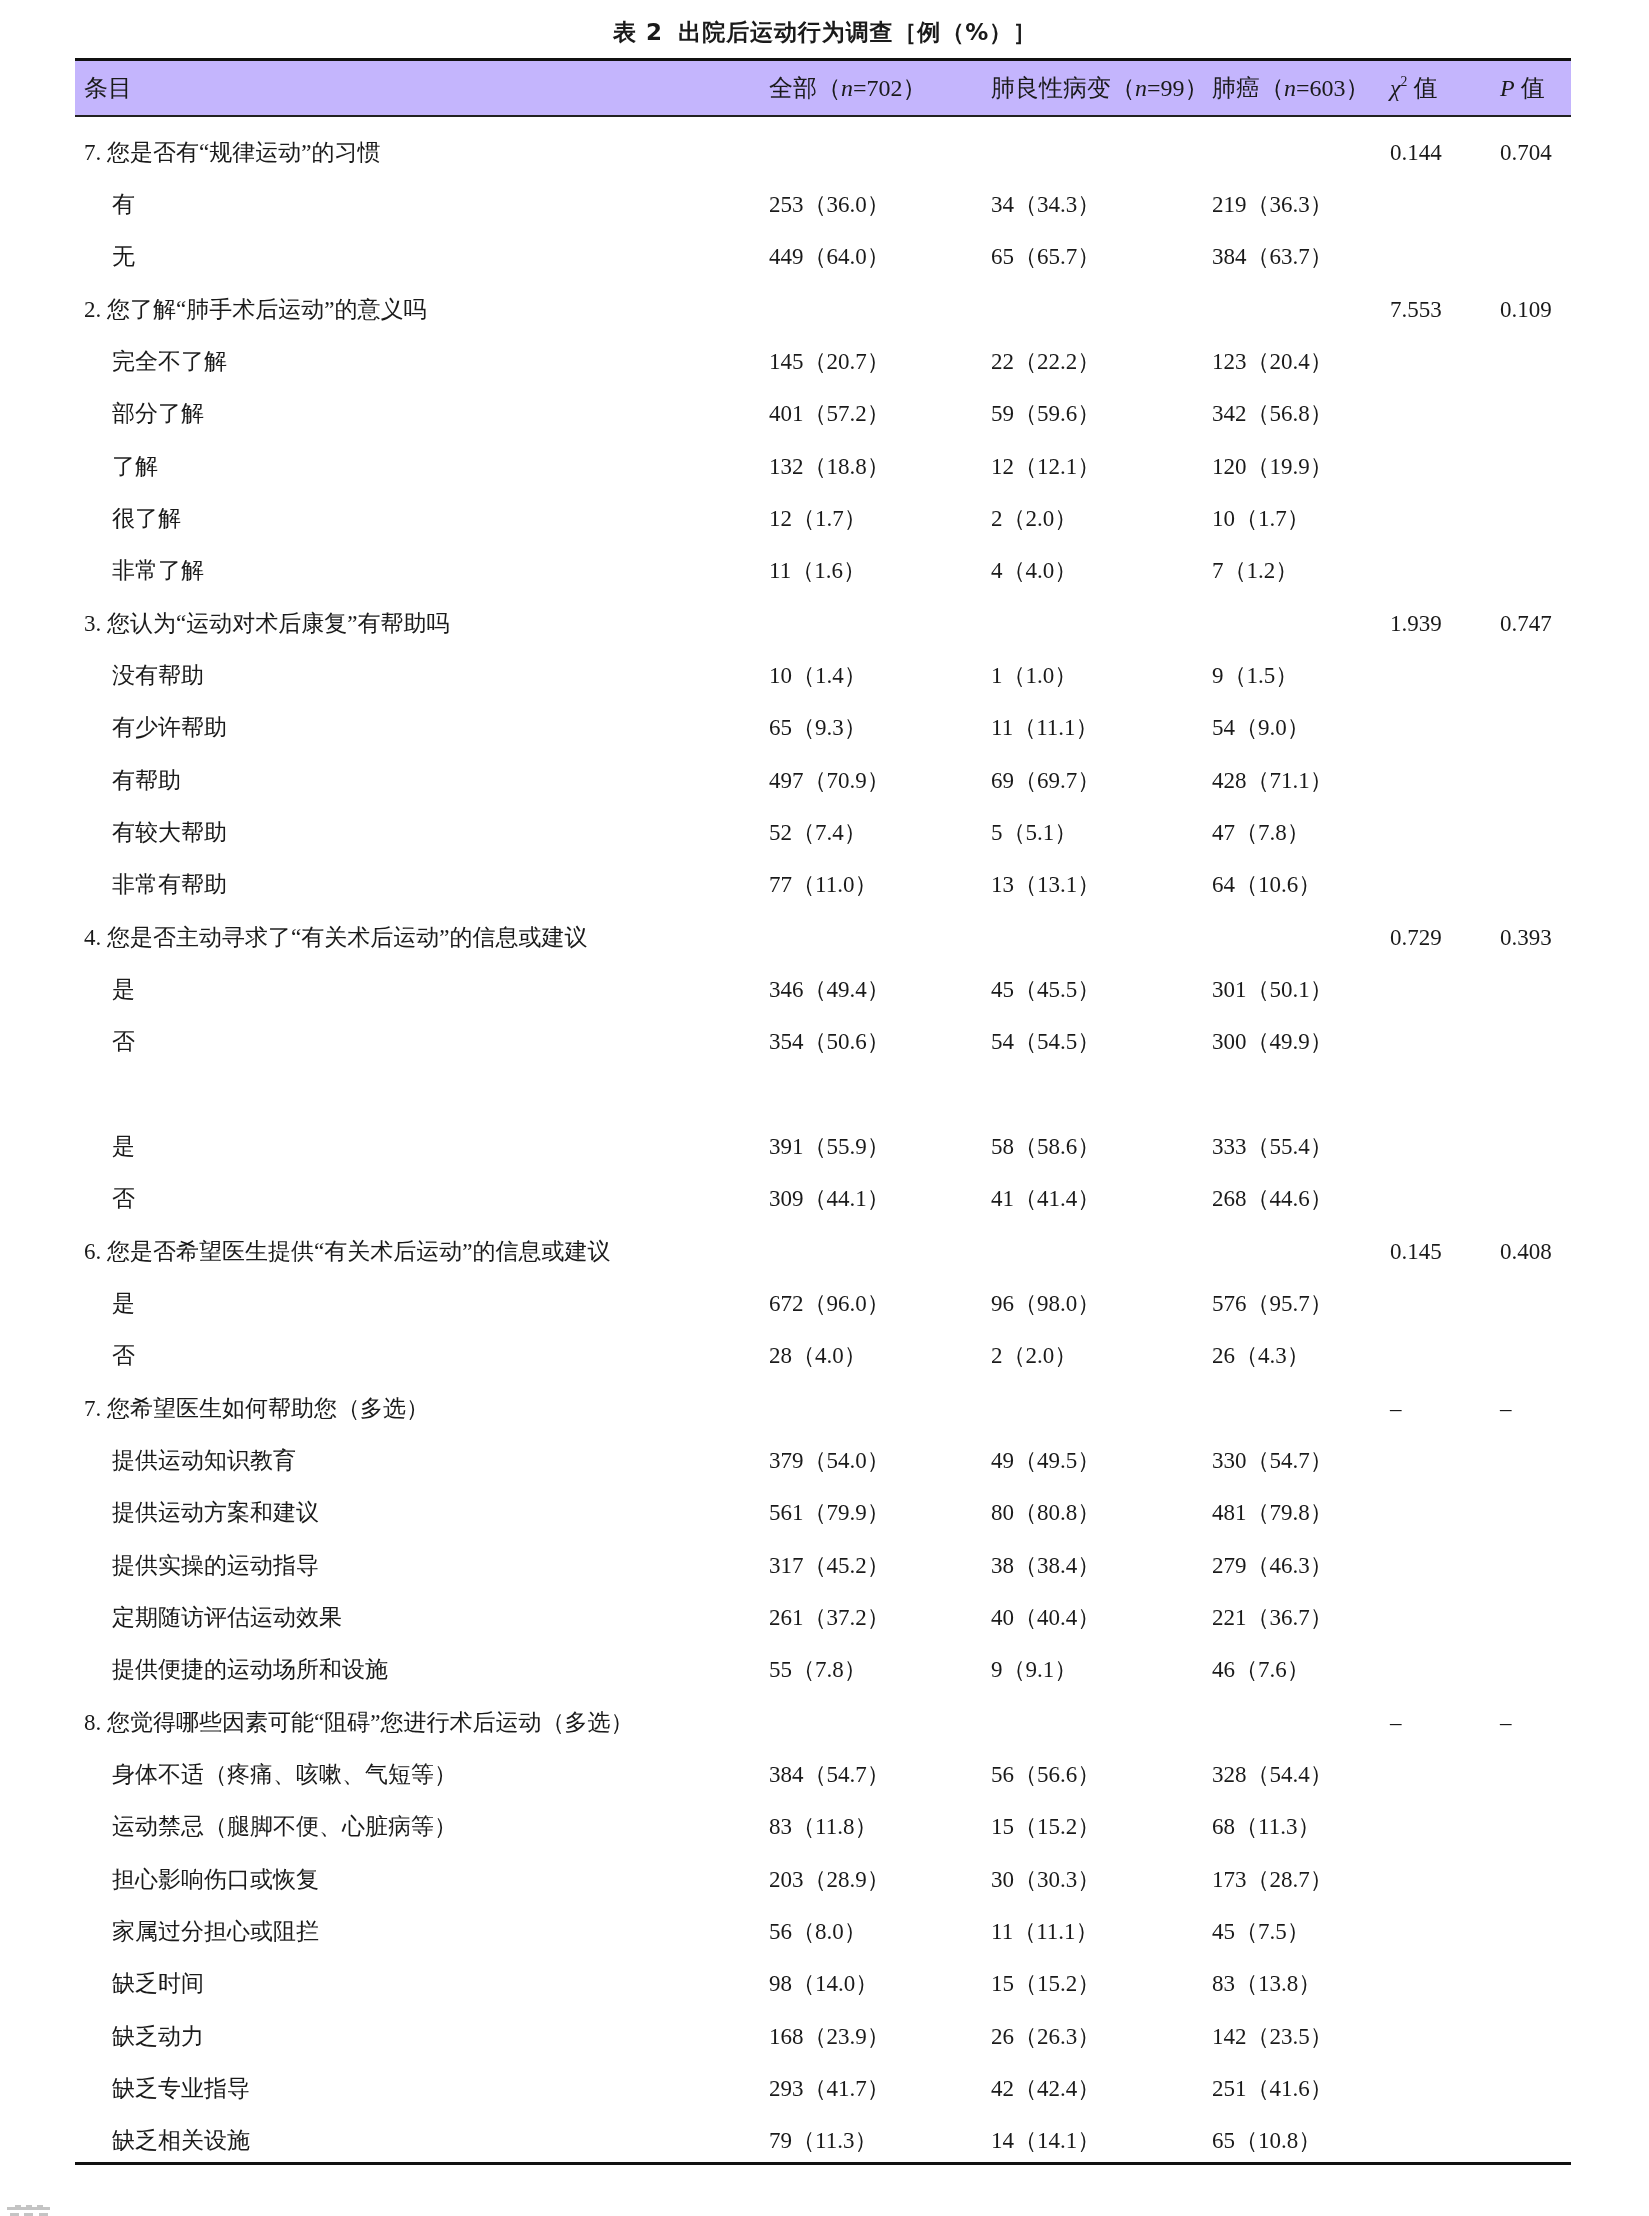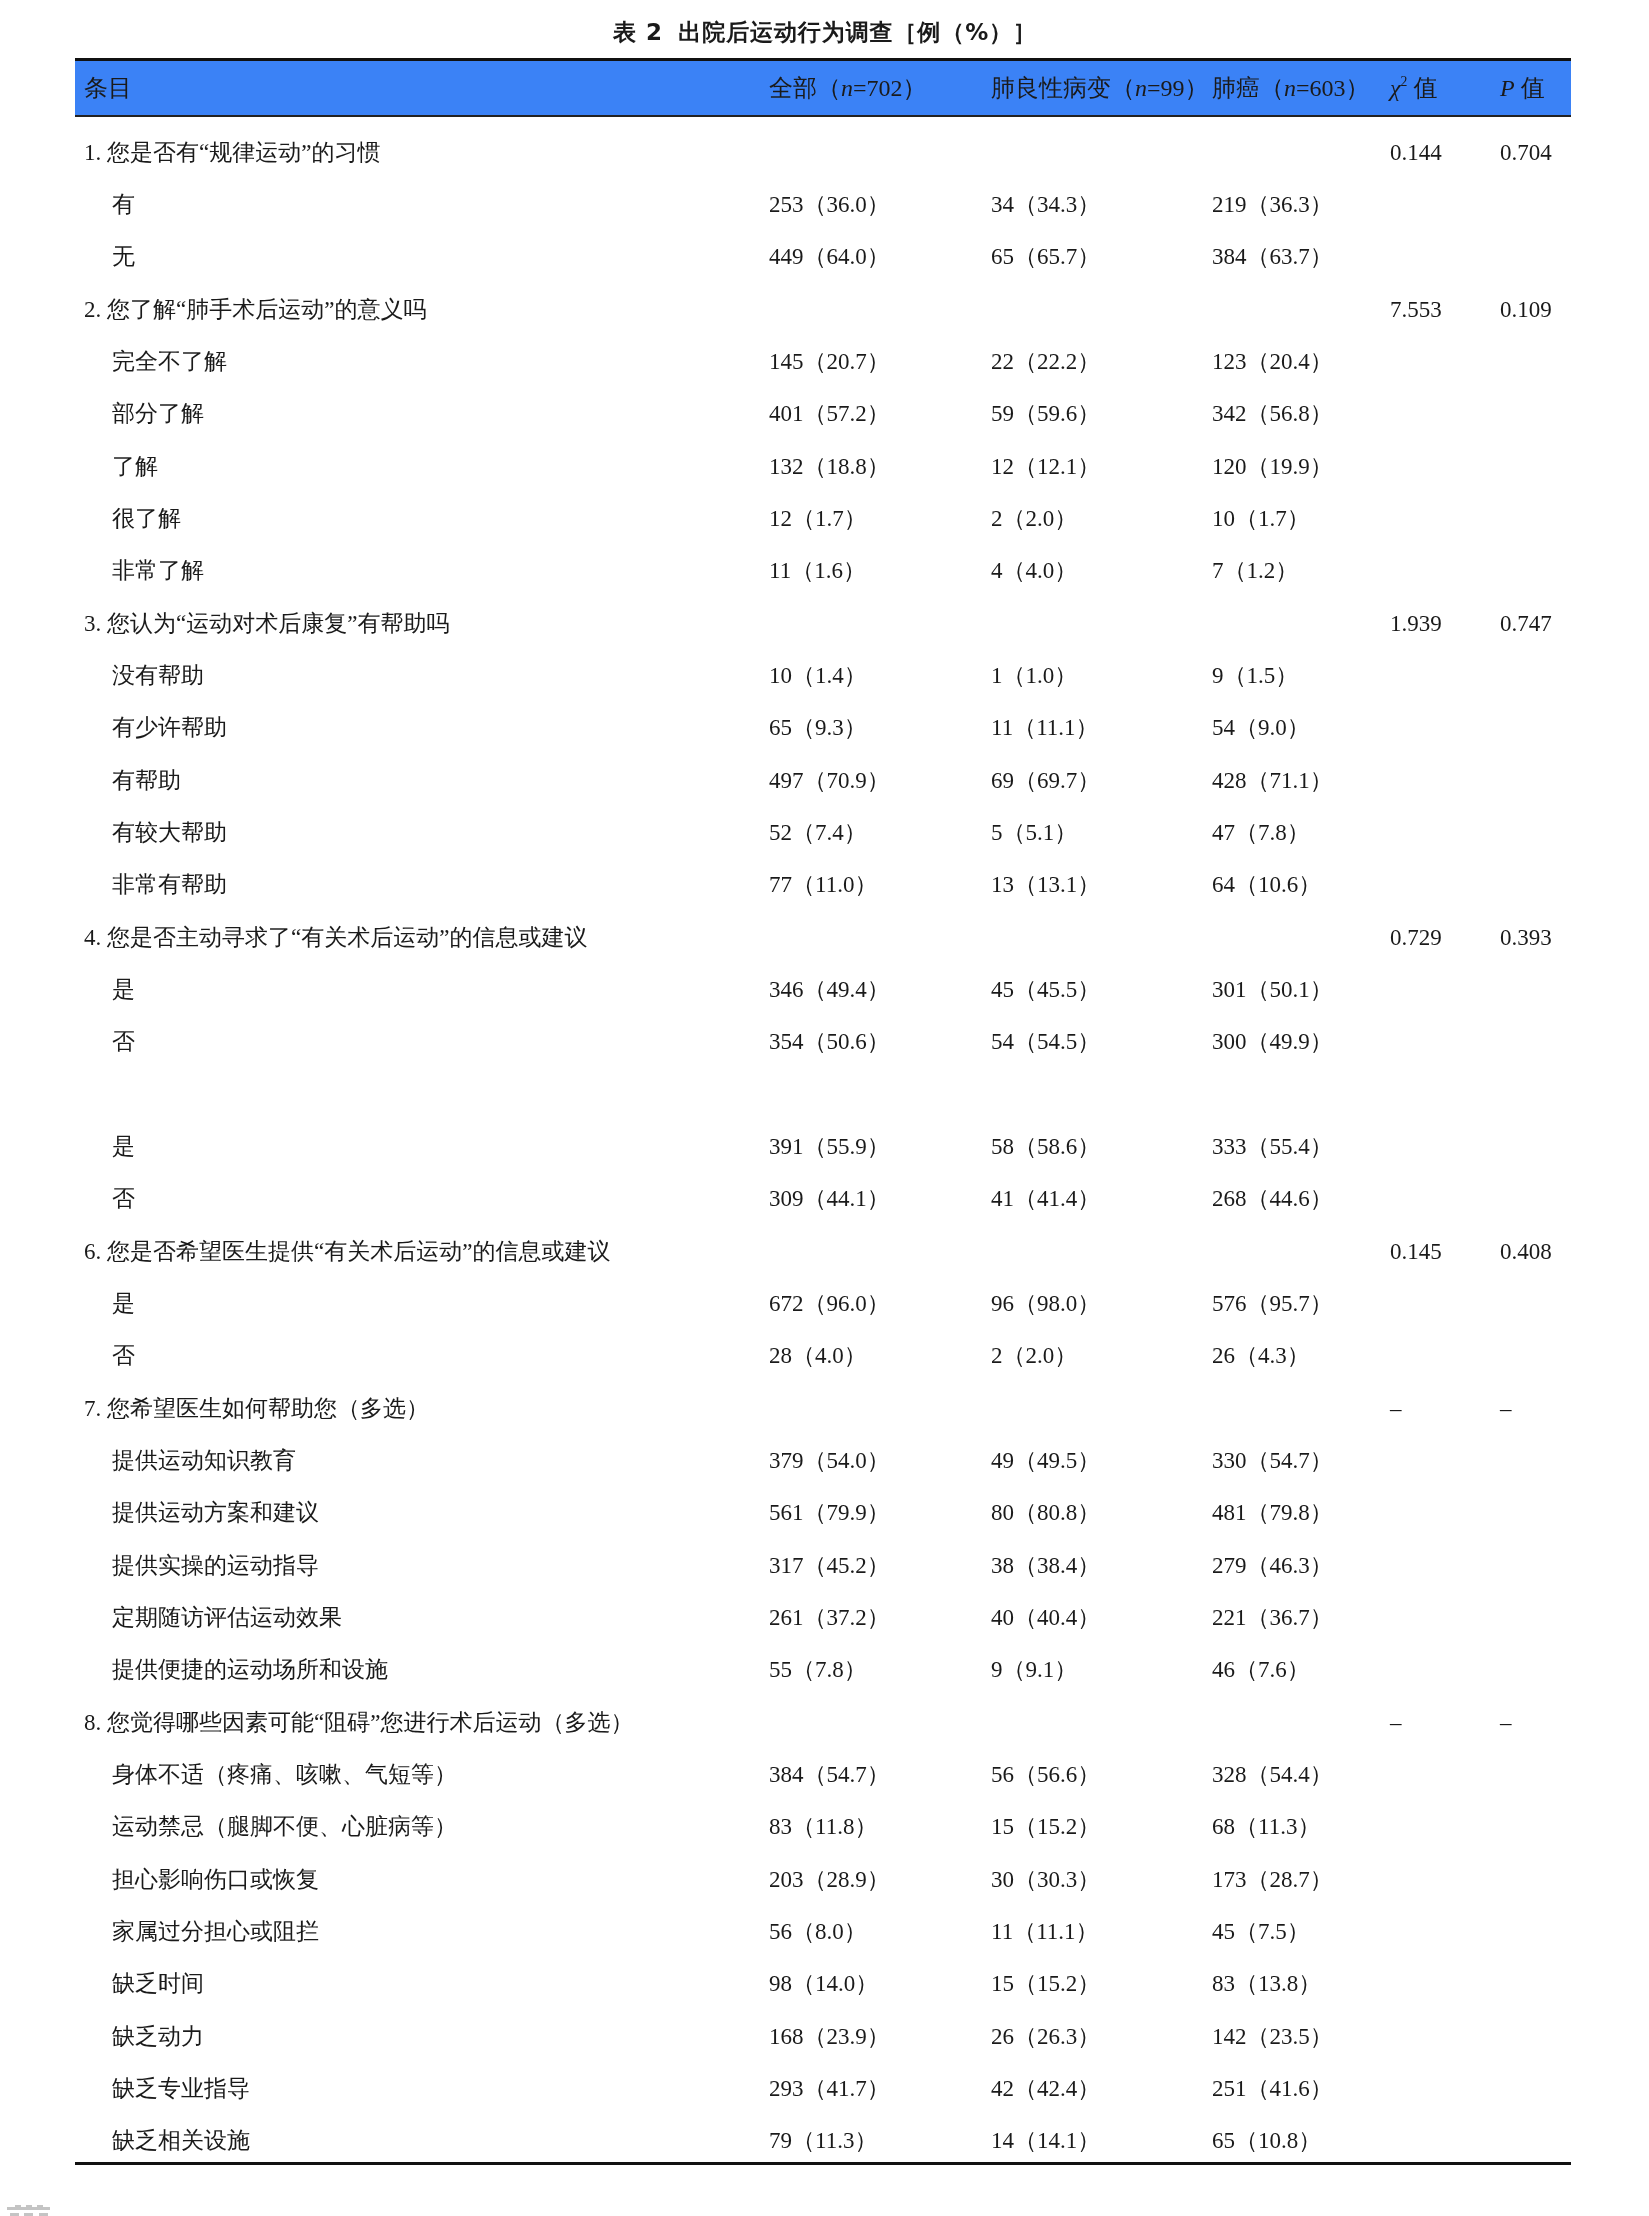--- a/index.html
+++ b/index.html
@@ -9,21 +9,21 @@
   }
   .title {
     position: absolute; top: 10px; left: 0; width: 1650px; text-align: center;
     font-family: "DejaVu Sans", "Liberation Sans", sans-serif;
     font-weight: bold; font-size: 23px; line-height: 44px; letter-spacing: 0.9px;
   }
   .title .num { margin-right: 15.5px; margin-top: 31px; }
   .table-wrap { position: absolute; left: 75px; top: 58px; width: 1496px; }
   .rule-top { height: 3.2px; background: #111; }
   .header {
-    height: 54px; background: #3b82f6; position: relative;
+    height: 54px; background: #c4b5fd; position: relative;
     font-size: 24px; border-bottom: 2.3px solid #222;
   }
   .header .cell { position: absolute; top: 0; line-height: 54px; white-space: nowrap; }
   .header .cell i { font-style: italic; }
   .header sup { font-size: 13.7px; vertical-align: 10px; line-height: 0; }
   .body { position: relative; height: 2045px; }
   .row { position: absolute; left: 0; width: 1496px; height: 52px; font-size: 23px; }
   .row .cell { position: absolute; top: 0; line-height: 52px; white-space: nowrap; }
   .row .label-q { left: 9px; }
   .row .label-o { left: 37px; }
@@ -48,21 +48,21 @@
     <div class="cell" style="left:9px"><span>条目</span></div>
     <div class="cell c1"><span>全部（</span><i>n</i><span>=702）</span></div>
     <div class="cell c2"><span>肺良性病变（</span><i>n</i><span>=99）</span></div>
     <div class="cell c3"><span>肺癌（</span><i>n</i><span>=603）</span></div>
     <div class="cell cchi"><i>χ</i><sup>2</sup><span> 值</span></div>
     <div class="cell cp"><i>P</i><span> 值</span></div>
   </div>
 
   <div class="body" id="table-body">
       <div class="row" style="top: 9.6px;">
-        <span class="cell label-q">1. 您是否有“规律运动”的习惯</span>
+        <span class="cell label-q">7. 您是否有“规律运动”的习惯</span>
         <span class="cell c1"></span>
         <span class="cell c2"></span>
         <span class="cell c3"></span>
         <span class="cell cchi">0.144</span>
         <span class="cell cp">0.704</span>
       </div>
       <div class="row" style="top: 62px;">
         <span class="cell label-o">有</span>
         <span class="cell c1">253（36.0）</span>
         <span class="cell c2">34（34.3）</span>

